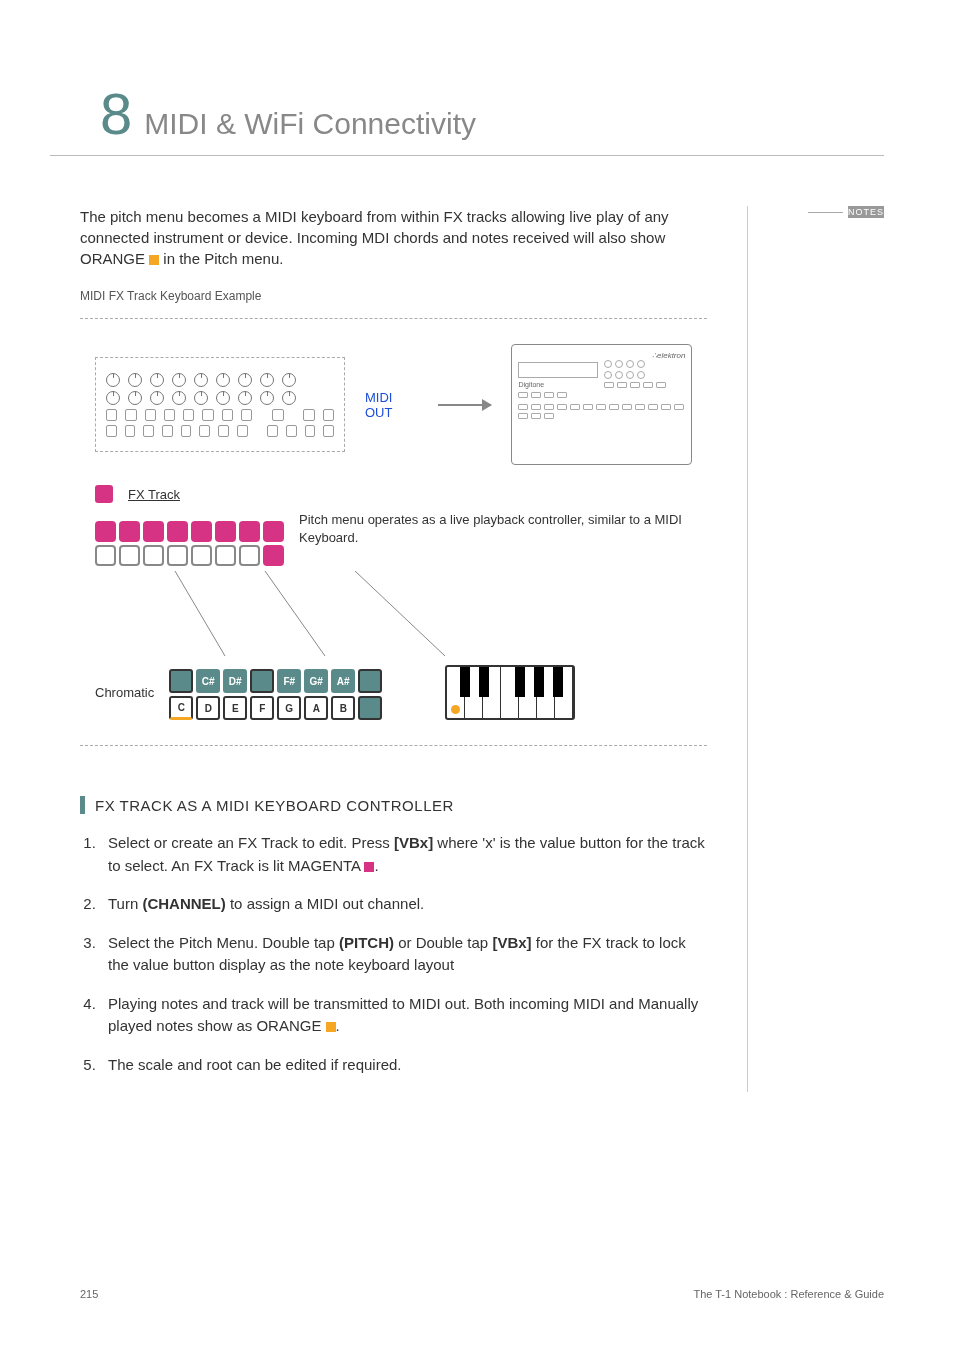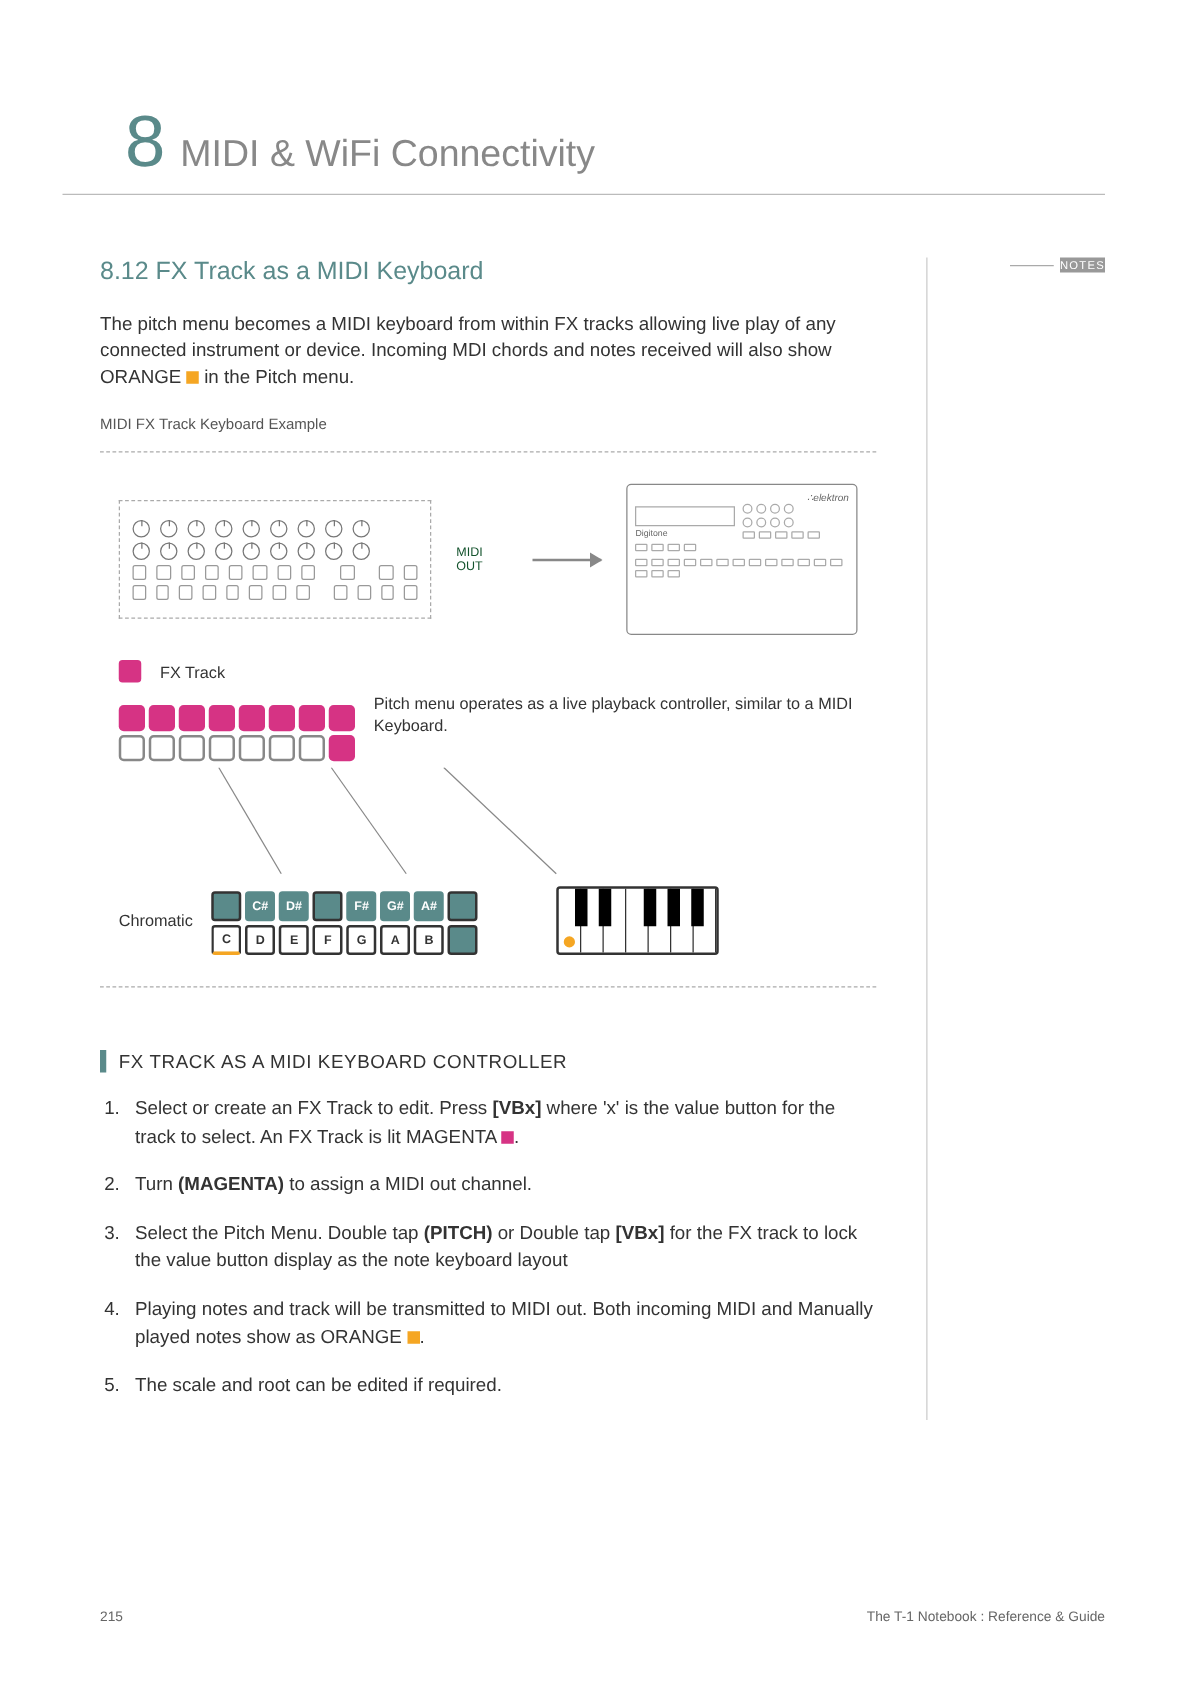--- a/index.html
+++ b/index.html
@@ -91,22 +91,22 @@
       padding: 15px 10px 10px 10px;
       width: 250px;
     }
     .knob-row { display: flex; gap: 8px; margin-bottom: 4px; }
     .knob {
       width: 14px; height: 14px; border: 1.5px solid #777; border-radius: 50%; position: relative;
     }
     .knob::after { content:''; position:absolute; width:1px; height:5px; background:#777; left:50%; top:-1px; }
     .btn-small { width: 16px; height: 12px; border: 1.5px solid #999; border-radius: 2px; }
     .midi-out-label {
-      font-size: 10px;
-      color: #14532d;
+      font-size: 13px;
+      color: #1d4ed8;
     }
     .arrow-right {
       position: relative;
       height: 2px;
       width: 60px;
       background: #888;
     }
     .arrow-right::after {
       content: '';
       position: absolute;
@@ -129,20 +129,21 @@
     .target-brand { text-align: right; font-style: italic; font-size: 8px; }
     .target-screen { width: 80px; height: 16px; border:1px solid #aaa; margin: 2px 0; }
     .target-grid { display: flex; flex-wrap: wrap; gap: 3px; margin-top: 4px; }
     .tg-btn { width: 10px; height: 6px; border: 1px solid #aaa; border-radius: 1px; }
     .tg-knob { width: 8px; height: 8px; border: 1px solid #aaa; border-radius: 50%; }
     .fx-track-box {
       display: flex;
       align-items: center;
       gap: 15px;
       margin-top: 20px;
+      text-decoration: underline;
     }
     .fx-indicator { width: 18px; height: 18px; background: #d63384; border-radius: 3px; }
     .fx-label { font-size: 13px; }
     .pad-grid {
       display: grid;
       grid-template-columns: repeat(8, 21px);
       gap: 3px;
       margin-top: 10px;
     }
     .pad { width: 21px; height: 21px; border-radius: 4px; }
@@ -215,21 +216,20 @@
 </head>
 <body>
 
 <div class="chapter-header">
   <span class="chapter-num">8</span>
   <span class="chapter-title">MIDI &amp; WiFi Connectivity</span>
 </div>
 
 <div class="content-area">
   <div class="main-col">
-    <div class="section-heading">8.12 FX Track as a MIDI Keyboard</div>
     <p class="body-text">
       <span>The pitch menu becomes a MIDI keyboard from within FX tracks allowing live play of any connected instrument or device. Incoming MDI chords and notes received will also show ORANGE </span><span class="orange-sq"></span><span> in the Pitch menu.</span>
     </p>
 
     <div class="diagram-caption">MIDI FX Track Keyboard Example</div>
 
     <div class="diagram-box">
       <div class="device-row">
         <div class="generic-device">
           <div class="knob-row">
@@ -419,21 +419,21 @@
       </div>
     </div>
 
     <div class="subsection-header">
       <span class="blue-bar"></span>
       <span class="subsection-title">FX TRACK AS A MIDI KEYBOARD CONTROLLER</span>
     </div>
 
     <ol class="num-list">
       <li><span>Select or create an FX Track to edit. Press </span><b>[VBx]</b><span> where 'x' is the value button for the track to select. An FX Track is lit MAGENTA </span><span class="magenta-sq"></span><span>.</span></li>
-      <li><span>Turn </span><b>(MAGENTA)</b><span> to assign a MIDI out channel.</span></li>
+      <li><span>Turn </span><b>(CHANNEL)</b><span> to assign a MIDI out channel.</span></li>
       <li><span>Select the Pitch Menu. Double tap </span><b>(PITCH)</b><span> or Double tap </span><b>[VBx]</b><span> for the FX track to lock the value button display as the note keyboard layout</span></li>
       <li><span>Playing notes and track will be transmitted to MIDI out. Both incoming MIDI and Manually played notes show as ORANGE </span><span class="orange-sq"></span><span>.</span></li>
       <li><span>The scale and root can be edited if required.</span></li>
     </ol>
   </div>
 
   <div class="notes-col">
     <span class="notes-label">NOTES</span>
   </div>
 </div>

